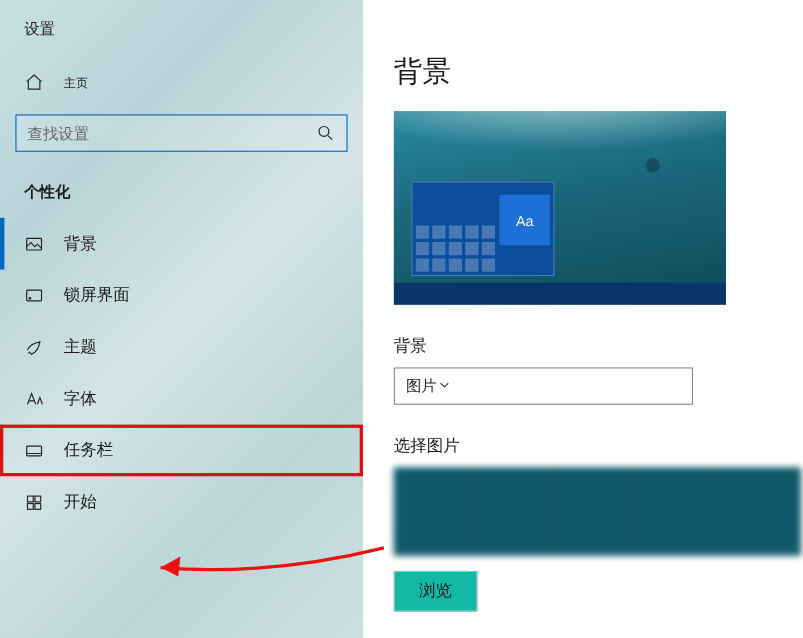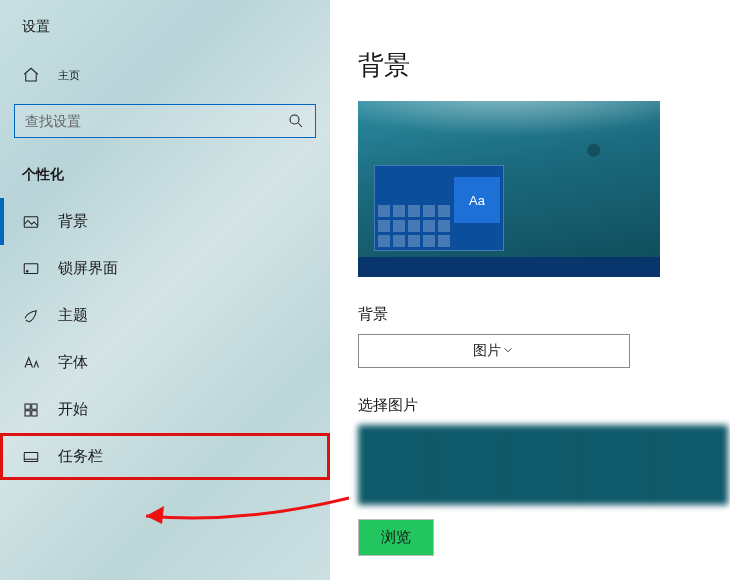--- a/index.html
+++ b/index.html
@@ -88,35 +88,35 @@
     display: flex; align-items: center; justify-content: center;
     color: #fff; font-size: 13px;
   }
   .preview .taskbar {
     position: absolute; left: 0; right: 0; bottom: 0; height: 20px;
     background: #08366c;
   }
 
   .field-label { font-size: 15px; margin-bottom: 10px; }
   .select {
-    display: flex; align-items: center; justify-content: center;
+    display: flex; align-items: center; justify-content: flex-start;
     width: 272px; height: 34px; border: 1px solid #888;
     padding: 0 10px; cursor: pointer; margin-bottom: 28px;
   }
   .select .chev svg { width: 14px; height: 14px; stroke: #333; fill: none; stroke-width: 1.6; }
 
   .thumbs {
     width: 370px; height: 80px; margin-bottom: 14px;
     background:
       repeating-linear-gradient(90deg, #0f5a6a 0 72px, #0d5262 72px 74px),
       linear-gradient(180deg, #2a94a6, #0b4c58);
     filter: blur(3px);
   }
   .browse {
-    display: inline-block; border: 1px solid #bbb; background: #22c55e;
+    display: inline-block; border: 1px solid #bbb; background: #14b8a6;
     padding: 8px 22px; cursor: pointer; font-size: 15px;
   }
 
   
   .arrow { position: absolute; left: 124px; top: 494px; width: 230px; height: 40px; pointer-events: none; }
   .arrow svg { width: 100%; height: 100%; }
 </style>
 </head>
 <body>
 
@@ -182,40 +182,40 @@
     <span class="icon">
       <svg viewBox="0 0 24 24">
           <path d="M4 18 9 5l5 13"></path>
           <path d="M6 14h6"></path>
           <path d="M16 18l3-8 3 8"></path>
         </svg>
     </span>
     <span class="label">字体</span>
   </div>
 
+  <div class="nav-item highlight">
+    <span class="icon">
+      <svg viewBox="0 0 24 24">
+          <rect x="3" y="6" width="18" height="12" rx="1"></rect>
+          <line x1="3" y1="15" x2="21" y2="15"></line>
+        </svg>
+    </span>
+    <span class="label">任务栏</span>
+  </div>
+
   <div class="nav-item">
     <span class="icon">
       <svg viewBox="0 0 24 24">
           <rect x="4" y="4" width="7" height="7"></rect>
           <rect x="13" y="4" width="7" height="7"></rect>
           <rect x="4" y="13" width="7" height="7"></rect>
           <rect x="13" y="13" width="7" height="7"></rect>
         </svg>
     </span>
     <span class="label">开始</span>
-  </div>
-
-  <div class="nav-item highlight">
-    <span class="icon">
-      <svg viewBox="0 0 24 24">
-          <rect x="3" y="6" width="18" height="12" rx="1"></rect>
-          <line x1="3" y1="15" x2="21" y2="15"></line>
-        </svg>
-    </span>
-    <span class="label">任务栏</span>
   </div>
 
   <div class="arrow">
     <svg viewBox="0 0 230 40">
       <defs></defs>
       <path d="M225 4 Q120 30 22 22" stroke="#e11" stroke-width="3" fill="none"></path>
       <path d="M22 22 L40 12 L38 30 Z" fill="#e11"></path>
     </svg>
   </div>
 </div>

